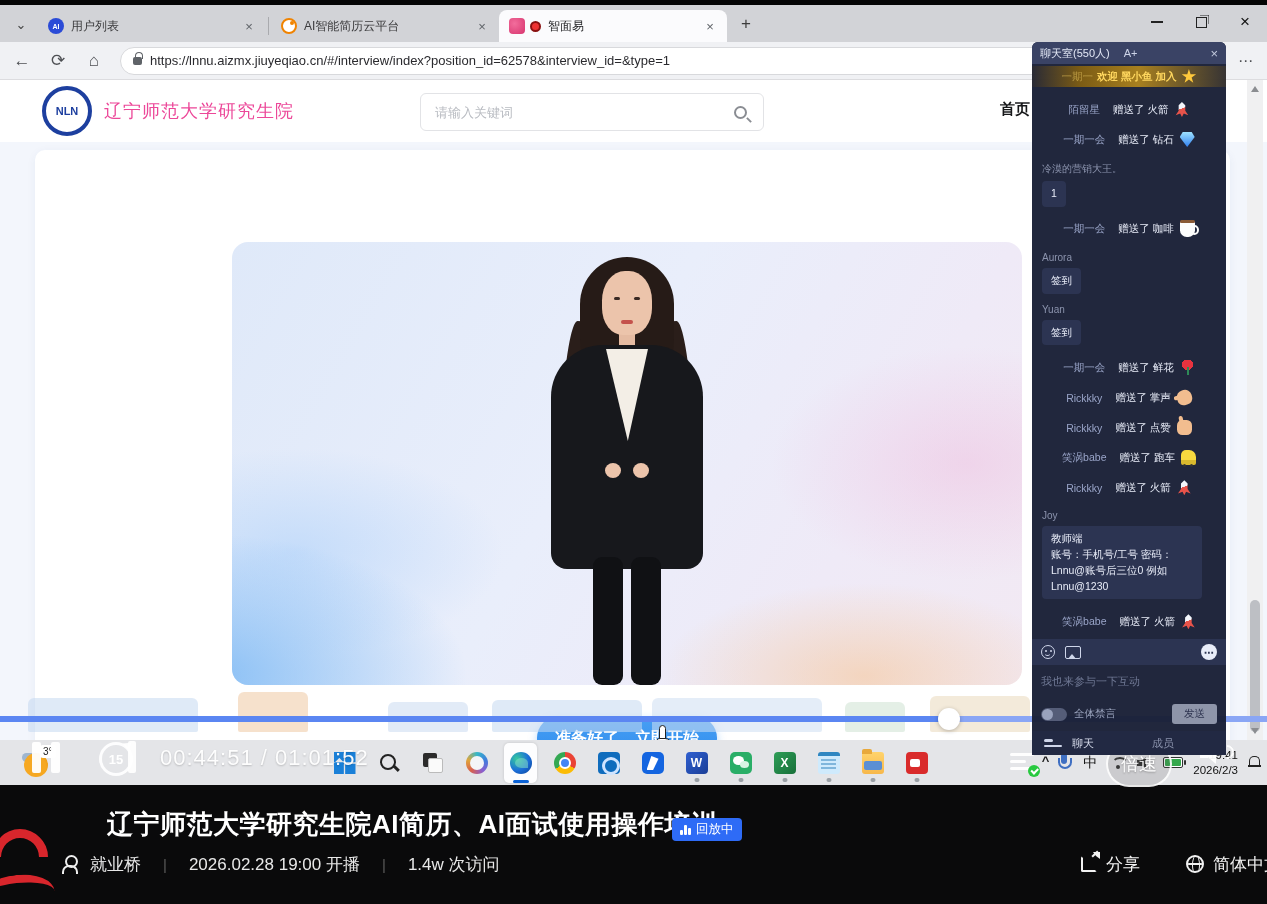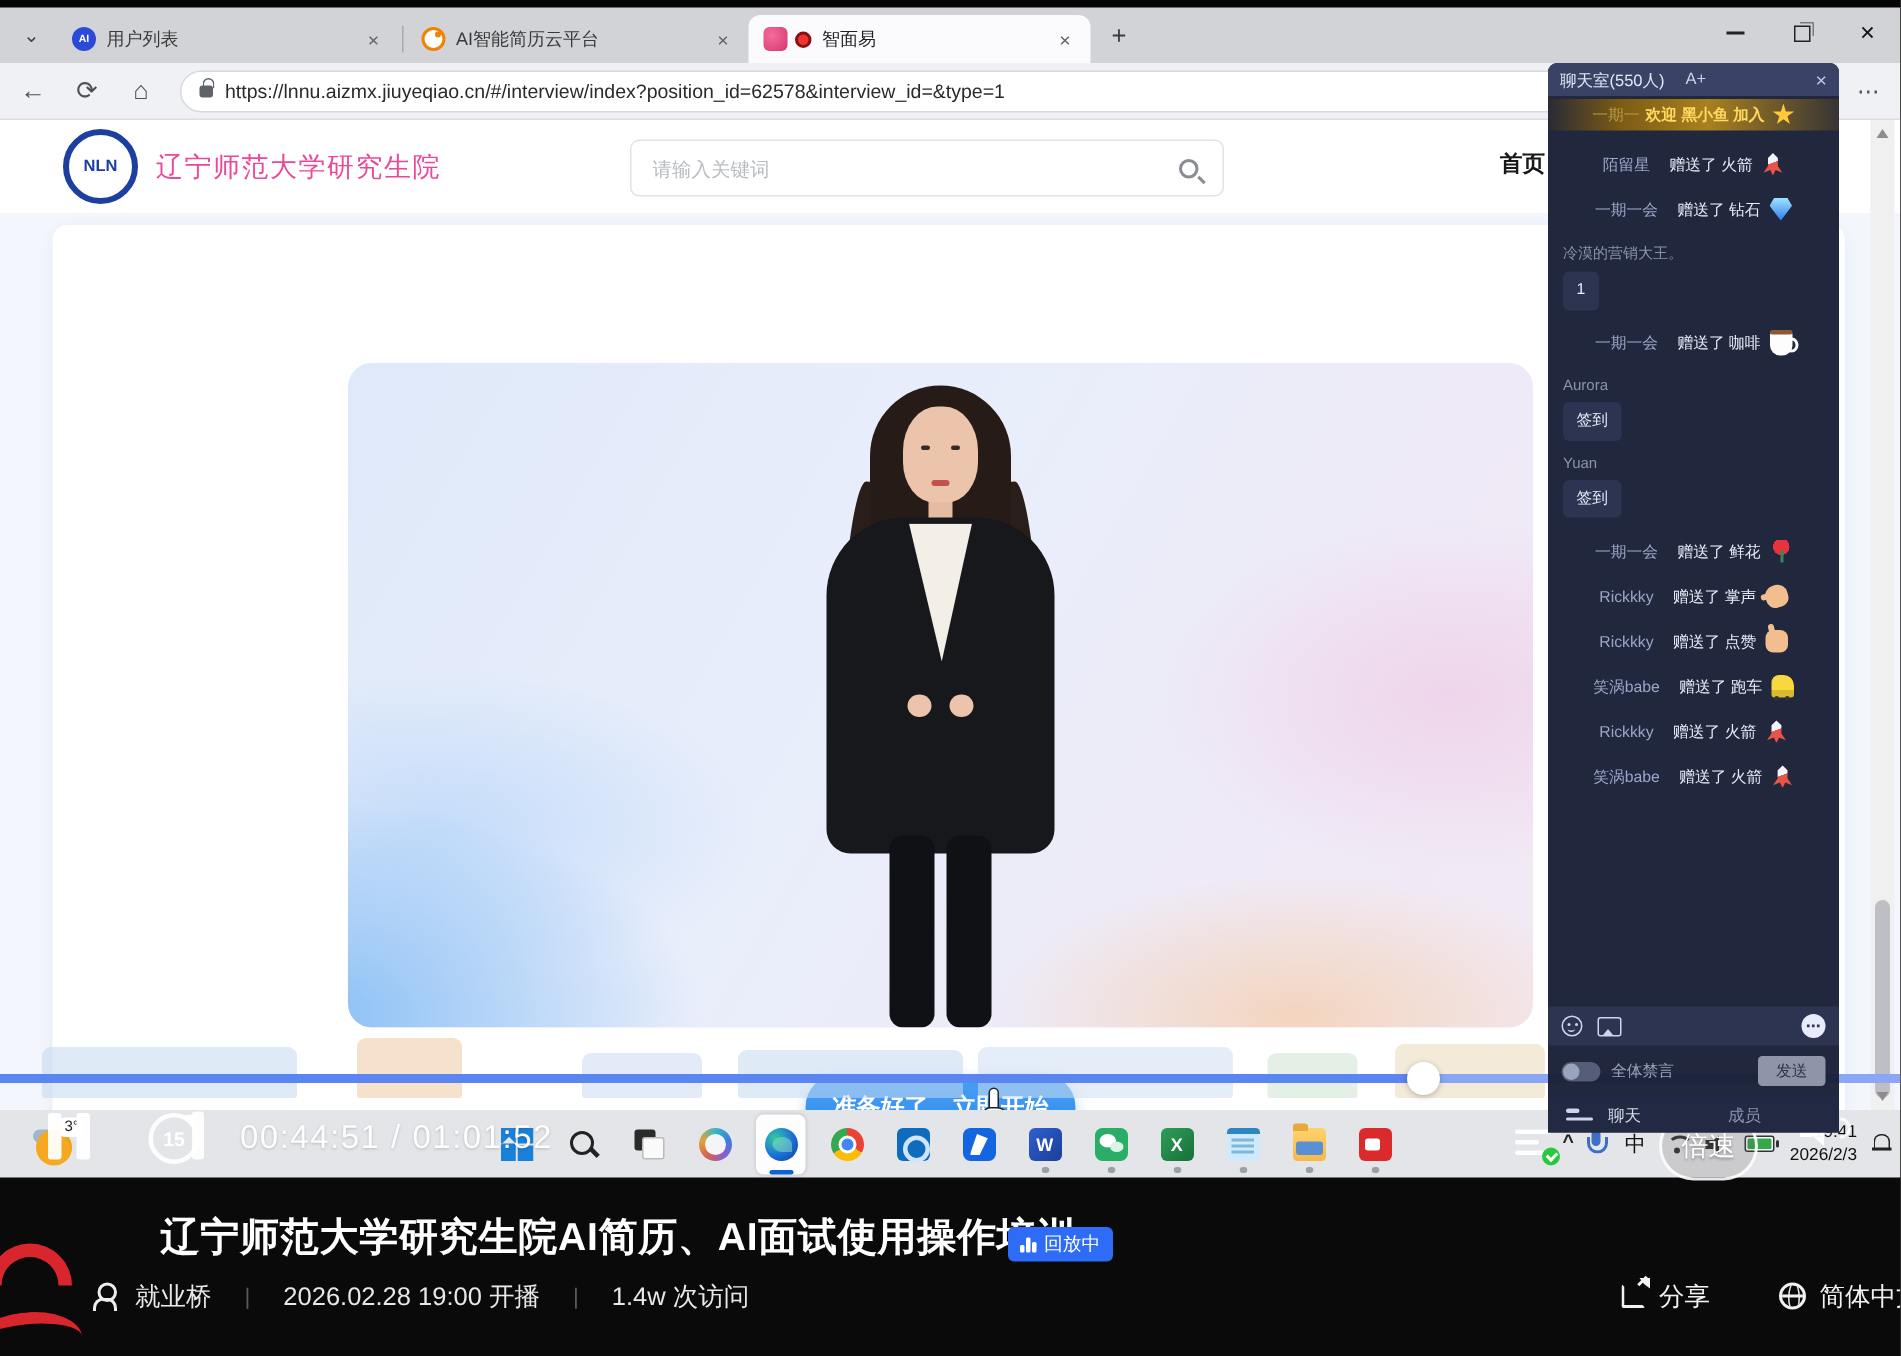--- a/index.html
+++ b/index.html
@@ -40,21 +40,21 @@
   .lock::before { content:""; position:absolute; left:1.5px; top:-5px; width:6px; height:6px; border:1.5px solid #5f6368; border-bottom:none; border-radius:4px 4px 0 0; }
   .url-text { border:none; outline:none; width:100%; font-size:13px; color:#2a2a2e; background:transparent; font-family:inherit; }
   .menu-dots { width:26px; margin-right:8px; color:#4e5054; font-size:15px; letter-spacing:1px; text-align:center; }
 
   
   .page { position:absolute; left:0; top:80px; width:1267px; height:660px; background:#ffffff; overflow:hidden; }
   .site-header { position:absolute; left:0; top:0; width:100%; height:62px; background:#fff; display:flex; align-items:center; }
   .site-logo { width:50px; height:50px; margin-left:42px; border:4px solid #1d3f9f; border-radius:50%; position:relative; flex:0 0 auto; }
   .site-logo::after { content:"NLN"; position:absolute; inset:0; display:flex; align-items:center; justify-content:center; font-size:11px; font-weight:bold; color:#1d3f9f; }
   .site-name { margin-left:12px; font-size:18px; color:#ec4899; letter-spacing:1px; }
-  .search-box { position:absolute; left:420px; top:13px; width:396px; height:38px; border:1px solid #e2e3e6; border-radius:6px; background:#fff; display:flex; align-items:center; }
+  .search-box { position:absolute; left:420px; top:13px; width:344px; height:38px; border:1px solid #e2e3e6; border-radius:6px; background:#fff; display:flex; align-items:center; }
   .search-input { flex:1; border:none; outline:none; margin-left:14px; font-size:13px; color:#333; background:transparent; font-family:inherit; }
   .search-input::placeholder { color:#b9bcc2; }
   .mag { width:13px; height:13px; border:2px solid #8a8d93; border-radius:50%; position:relative; margin-right:16px; flex:0 0 auto; }
   .mag::after { content:""; position:absolute; left:10px; top:11px; width:6px; height:2px; background:#8a8d93; transform:rotate(45deg); }
   .nav-home { position:absolute; left:1000px; top:20px; font-size:15px; font-weight:bold; color:#17181a; }
   .page-body { position:absolute; left:0; top:62px; width:100%; height:598px; background:#f3f6fc; }
   .content-card { position:absolute; left:35px; top:8px; width:1195px; height:630px; background:#fff; border-radius:10px; box-shadow:0 2px 10px rgba(40,70,140,.06); }
   .video-area { position:absolute; left:232px; top:100px; width:790px; height:443px; border-radius:16px; overflow:hidden;
     background:linear-gradient(120deg,#dfe9f9,#e9eefb 45%,#efeaf7 75%,#f2e9f3); }
   .video-area::before { content:""; position:absolute; inset:0;
@@ -506,31 +506,36 @@
           <div class="msg-gift">
             <span class="g-user">笑涡babe</span>
             <span class="g-text">赠送了 跑车</span>
             <span class="gift-icon gi-car"></span>
           </div>
           <div class="msg-gift">
             <span class="g-user">Rickkky</span>
             <span class="g-text">赠送了 火箭</span>
             <span class="gift-icon gi-rocket"></span>
           </div>
+          <div class="msg-user"><div class="u-name">Joy</div><div class="u-bubble" style="display: inline-block;">教师端
+账号：手机号/工号 密码：Lnnu@账号后三位0 例如Lnnu@1230</div></div>
           <div class="msg-gift">
             <span class="g-user">笑涡babe</span>
             <span class="g-text">赠送了 火箭</span>
             <span class="gift-icon gi-rocket"></span>
           </div>
         </div>
     </div>
     <div class="chat-toolbar">
       <span class="ct-smiley"></span>
       <span class="ct-image"></span>
       <span class="ct-more">⋯</span>
+    </div>
+    <div class="chat-inputrow">
+      <input class="chat-input" placeholder="我也来参与一下互动" style="">
     </div>
     <div class="chat-sendrow">
       <span class="mute-toggle"></span>
       <span class="mute-label">全体禁言</span>
       <button class="send-btn">发送</button>
     </div>
     <div class="chat-tabs">
       <span class="ctab-lines">
           <i></i>
           <i></i>

